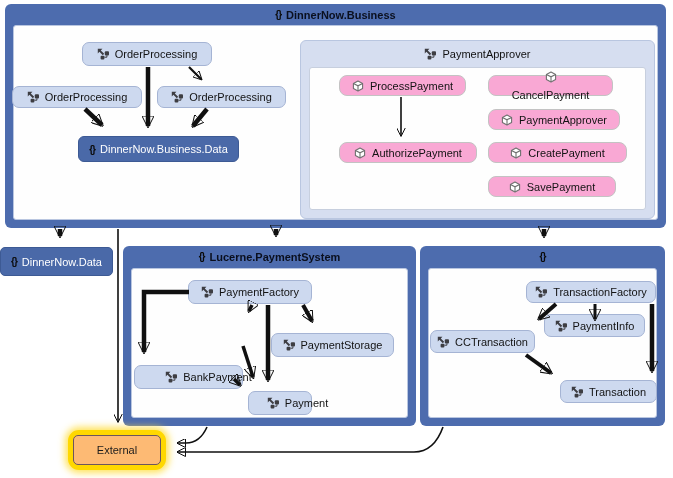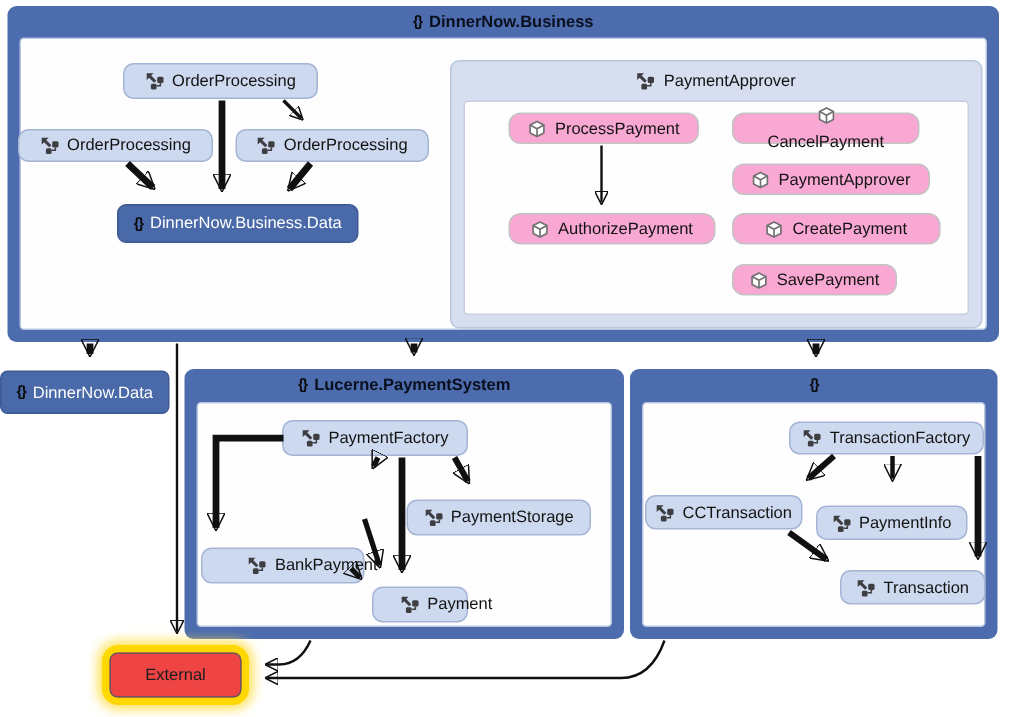--- a/index.html
+++ b/index.html
@@ -48,21 +48,21 @@
     background:#f9a8d4;border:1px solid #c3c3c3;border-radius:8px;
     font-size:11px;color:#131313;white-space:nowrap;box-sizing:border-box;
   }
   .ns{font-weight:bold;color:#0b0b0b;font-size:10px;letter-spacing:-1px;}
   .node-dark .ns{color:#0b0b0b;}
   .icon{display:inline-flex;align-items:center;justify-content:center;flex:0 0 auto;}
   
   .ext{
     position:absolute;border:5px solid #ffd800;border-radius:11px;
     box-shadow:0 0 7px 3px rgba(255,222,64,.85);
-    background:#ef4444;box-sizing:border-box;
+    background:#fdba74;box-sizing:border-box;
     display:flex;align-items:center;justify-content:center;
     font-size:11px;color:#1c1c1c;
   }
   .ext-inner{
     position:absolute;inset:0;border:1px solid #6d565c;border-radius:5px;
     display:flex;align-items:center;justify-content:center;
   }
   
   svg.edges{position:absolute;left:0;top:0;z-index:5;pointer-events:none;}
   svg.edges path{fill:none;stroke:#101010;}
@@ -179,21 +179,21 @@
   <div class="node-white" style="left:488px;top:142px;width:139px;height:21px;">
     <span class="icon">
       <svg width="12" height="12" viewBox="0 0 12 12">
           <path d="M6 1 L10.6 3.4 L10.6 8.6 L6 11 L1.4 8.6 L1.4 3.4 Z" fill="#fff" stroke="#707070" stroke-width="1.1" stroke-linejoin="round"></path>
           <path d="M1.4 3.4 L6 5.8 L10.6 3.4 M6 5.8 L6 11" stroke="#707070" stroke-width="1.1" fill="none"></path>
         </svg>
     </span>
     <span>CreatePayment</span>
   </div>
 
-  <div class="node-white" style="left:488px;top:176px;width:110px;height:21px;">
+  <div class="node-white" style="left:488px;top:176px;width:128px;height:21px;">
     <span class="icon">
       <svg width="12" height="12" viewBox="0 0 12 12">
           <path d="M6 1 L10.6 3.4 L10.6 8.6 L6 11 L1.4 8.6 L1.4 3.4 Z" fill="#fff" stroke="#707070" stroke-width="1.1" stroke-linejoin="round"></path>
           <path d="M1.4 3.4 L6 5.8 L10.6 3.4 M6 5.8 L6 11" stroke="#707070" stroke-width="1.1" fill="none"></path>
         </svg>
     </span>
     <span>SavePayment</span>
   </div>
 
   <div class="node-dark" style="left:0px;top:247px;width:113px;height:29px;border-radius:5px;">
@@ -282,21 +282,21 @@
       <svg width="13" height="12" viewBox="0 0 13 12">
           <path d="M0.8 0.8 h4.6 l-1.6 1.6 l3.4 3.4 l-1.4 1.4 l-3.4 -3.4 l-1.6 1.6 z" fill="#3d3d42"></path>
           <rect x="7.8" y="3.2" width="4.2" height="4.2" rx="1" fill="#3d3d42"></rect>
           <rect x="3.6" y="7.8" width="3.8" height="3.8" rx="1" fill="#3d3d42"></rect>
           <path d="M9.9 7.4 v1.8 h-2.5" stroke="#3d3d42" stroke-width="1" fill="none"></path>
         </svg>
     </span>
     <span>CCTransaction</span>
   </div>
 
-  <div class="node" style="left:544px;top:337px;width:101px;height:23px;">
+  <div class="node" style="left:544px;top:314px;width:101px;height:23px;">
     <span class="icon">
       <svg width="13" height="12" viewBox="0 0 13 12">
           <path d="M0.8 0.8 h4.6 l-1.6 1.6 l3.4 3.4 l-1.4 1.4 l-3.4 -3.4 l-1.6 1.6 z" fill="#3d3d42"></path>
           <rect x="7.8" y="3.2" width="4.2" height="4.2" rx="1" fill="#3d3d42"></rect>
           <rect x="3.6" y="7.8" width="3.8" height="3.8" rx="1" fill="#3d3d42"></rect>
           <path d="M9.9 7.4 v1.8 h-2.5" stroke="#3d3d42" stroke-width="1" fill="none"></path>
         </svg>
     </span>
     <span>PaymentInfo</span>
   </div>

